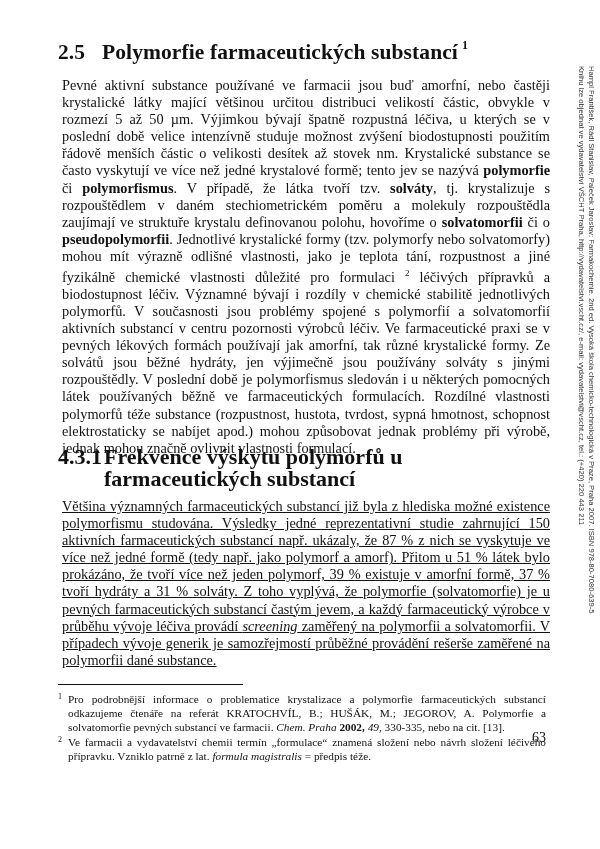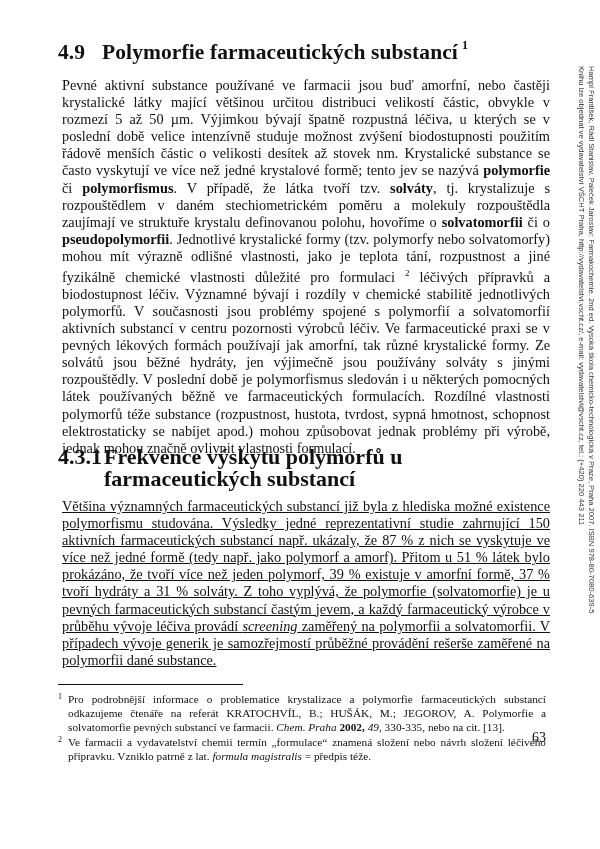--- a/index.html
+++ b/index.html
@@ -32,21 +32,21 @@
           font-family: "Liberation Sans", sans-serif; font-size: 7.6px;
           line-height: 10px; color: #333; }
   b { font-weight: bold; }
   i { font-style: italic; }
 </style>
 </head>
 <body>
 
 <div class="page">
 
-  <h2 class="sec"><span class="num">4.9</span><span>Polymorfie farmaceutických substancí</span><sup>1</sup></h2>
+  <h2 class="sec"><span class="num">2.5</span><span>Polymorfie farmaceutických substancí</span><sup>1</sup></h2>
 
   <p class="para p1"><span>Pevné aktivní substance používané ve farmacii jsou buď amorfní, nebo častěji krystalické látky mající většinou určitou distribuci velikostí částic, obvykle v rozmezí 5 až 50 µm. Výjimkou bývají špatně rozpustná léčiva, u kterých se v poslední době velice intenzívně studuje možnost zvýšení biodostupnosti použitím řádově menších částic o velikosti desítek až stovek nm. Krystalické substance se často vyskytují ve více než jedné krystalové formě; tento jev se nazývá </span><b>polymorfie</b><span> či </span><b>polymorfismus</b><span>. V případě, že látka tvoří tzv. </span><b>solváty</b><span>, tj. krystalizuje s rozpouštědlem v daném stechiometrickém poměru a molekuly rozpouštědla zaujímají ve struktuře krystalu definovanou polohu, hovoříme o </span><b>solvatomorfii</b><span> či o </span><b>pseudopolymorfii</b><span>. Jednotlivé krystalické formy (tzv. polymorfy nebo solvatomorfy) mohou mít výrazně odlišné vlastnosti, jako je teplota tání, rozpustnost a jiné fyzikálně chemické vlastnosti důležité pro formulaci </span><sup style="font-size:9px">2</sup><span> léčivých přípravků a biodostupnost léčiv. Významné bývají i rozdíly v chemické stabilitě jednotlivých polymorfů. V současnosti jsou problémy spojené s polymorfií a solvatomorfií aktivních substancí v centru pozornosti výrobců léčiv. Ve farmaceutické praxi se v pevných lékových formách používají jak amorfní, tak různé krystalické formy. Ze solvátů jsou běžné hydráty, jen výjimečně jsou používány solváty s jinými rozpouštědly. V poslední době je polymorfismus sledován i u některých pomocných látek používaných běžně ve farmaceutických formulacích. Rozdílné vlastnosti polymorfů téže substance (rozpustnost, hustota, tvrdost, sypná hmotnost, schopnost elektrostaticky se nabíjet apod.) mohou způsobovat jednak problémy při výrobě, jednak mohou značně ovlivnit vlastnosti formulací.</span></p>
 
   <h3 class="sub"><span class="num">4.3.1</span><span class="title">Frekvence výskytu polymorfů u farmaceutických substancí</span></h3>
 
   <p class="para p2"><span>Většina významných farmaceutických substancí již byla z hlediska možné existence polymorfismu studována. Výsledky jedné reprezentativní studie zahrnující 150 aktivních farmaceutických substancí např. ukázaly, že 87 % z nich se vyskytuje ve více než jedné formě (tedy např. jako polymorf a amorf). Přitom u 51 % látek bylo prokázáno, že tvoří více než jeden polymorf, 39 % existuje v amorfní formě, 37 % tvoří hydráty a 31 % solváty. Z toho vyplývá, že polymorfie (solvatomorfie) je u pevných farmaceutických substancí častým jevem, a každý farmaceutický výrobce v průběhu vývoje léčiva provádí </span><i>screening</i><span> zaměřený na polymorfii a solvatomorfii. V případech vývoje generik je samozřejmostí průběžné provádění rešerše zaměřené na polymorfii dané substance.</span></p>
 
   <div class="fn-rule"></div>
 
   <div class="footnotes">

